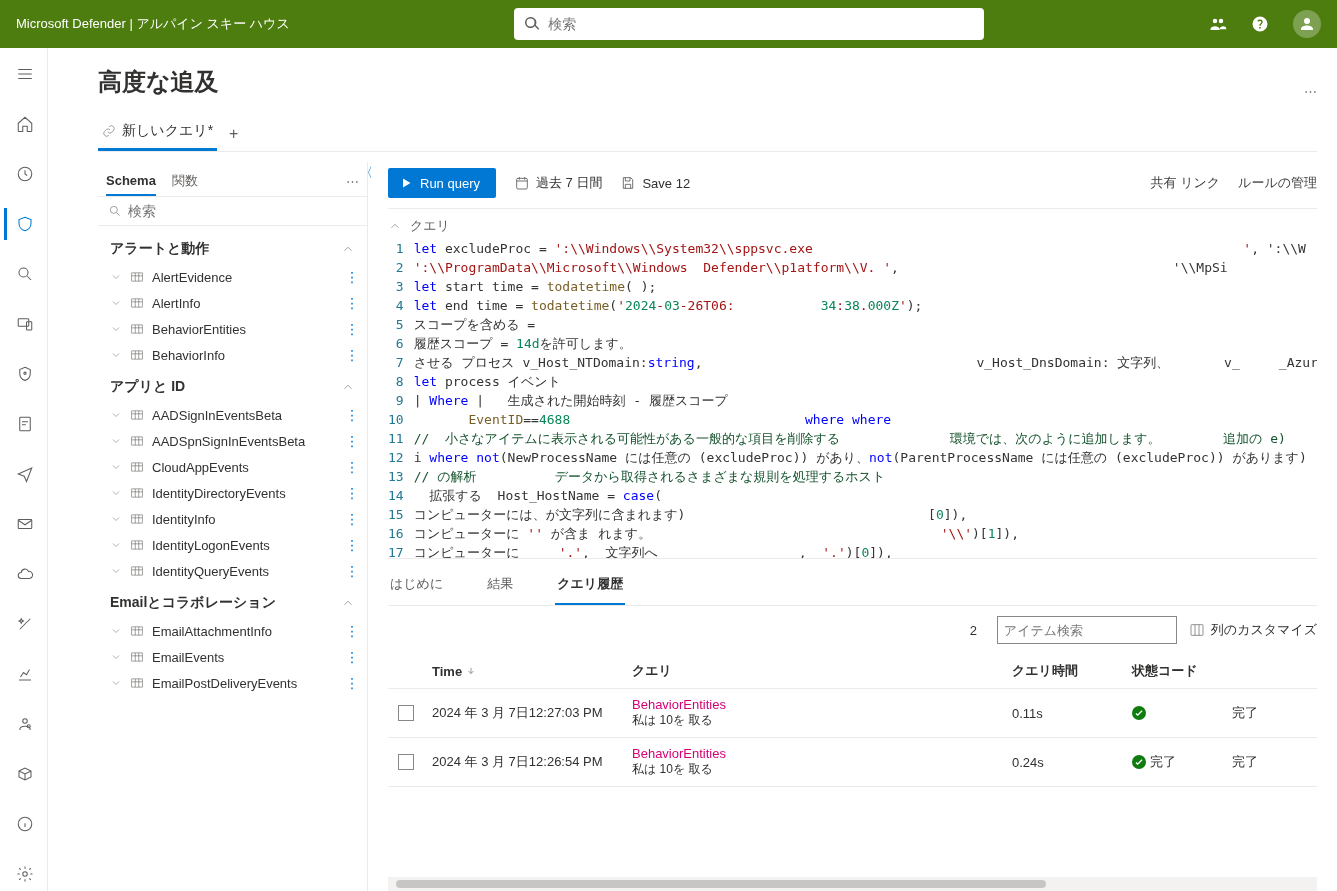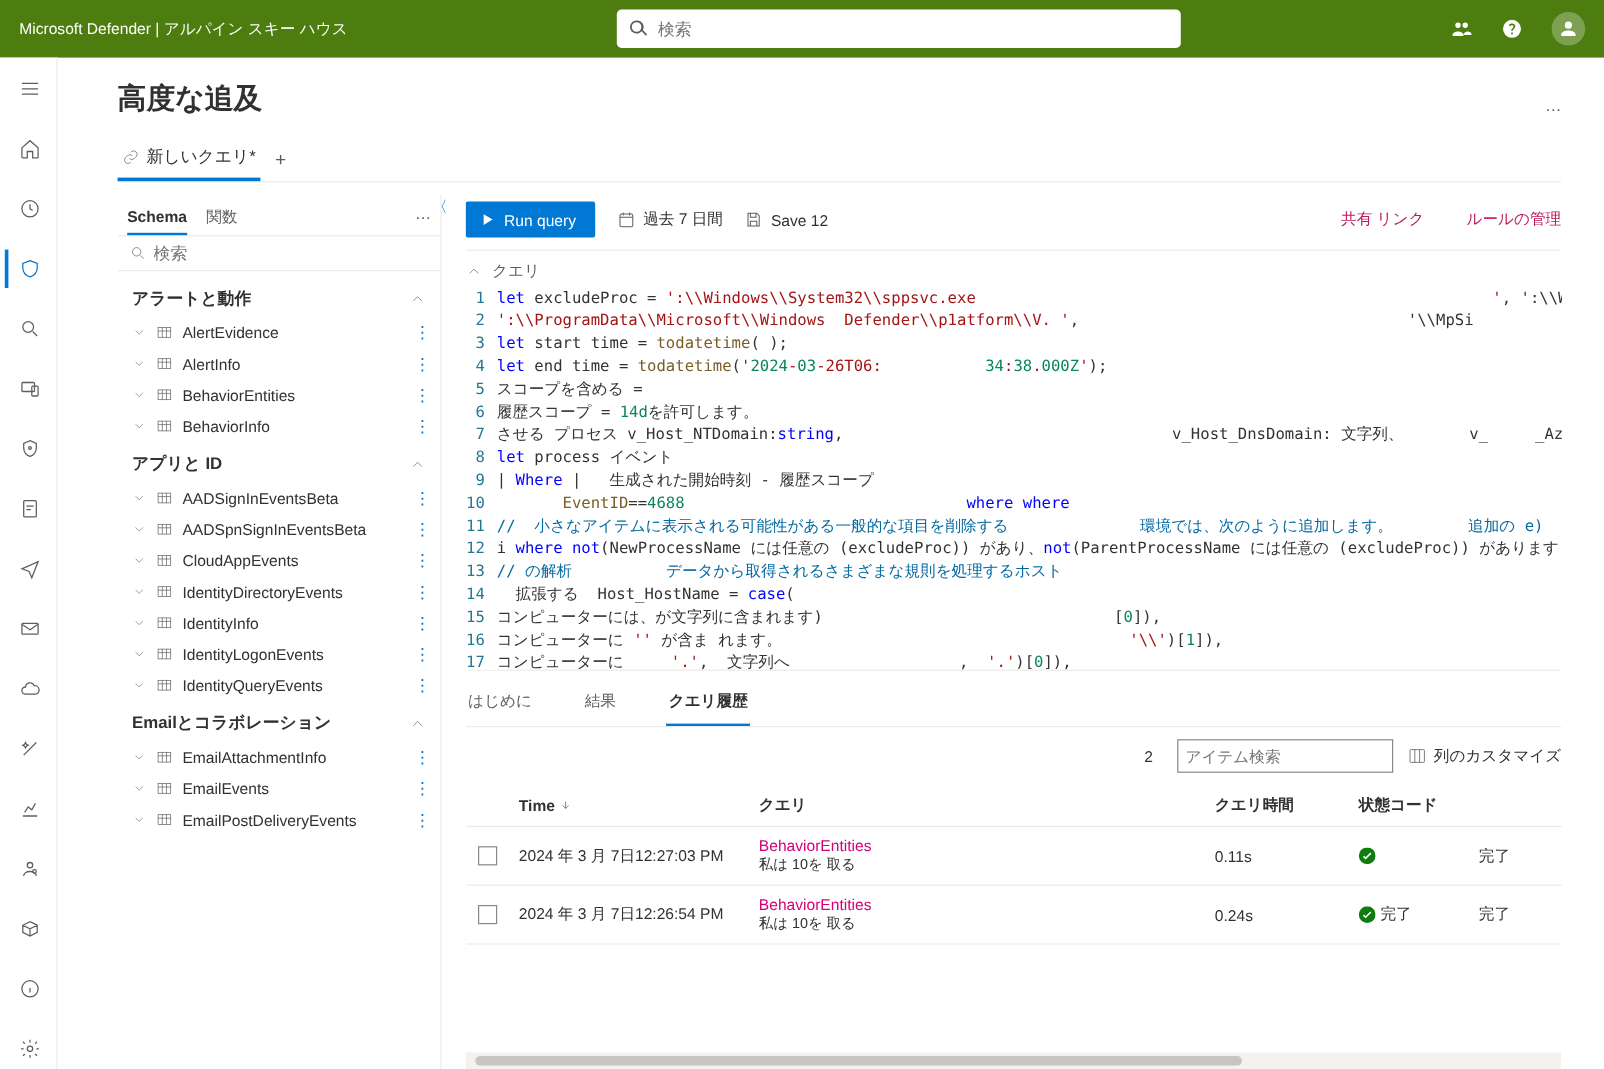--- a/index.html
+++ b/index.html
@@ -15,21 +15,21 @@
 .header-icons .avatar { width: 28px; height: 28px; border-radius: 50%; background: rgba(255,255,255,0.28); display:flex;align-items:center;justify-content:center; }
 
 
 .body-area { display: flex; height: calc(100vh - 48px); }
 .rail { width: 48px; background: #fff; border-right: 1px solid #edebe9; display: flex; flex-direction: column; align-items: center; padding-top: 10px; gap: 18px; }
 .rail-item { width: 40px; height: 32px; display:flex; align-items:center; justify-content:center; border-left: 3px solid transparent; }
 .rail-item.active { border-left-color: #0078d4; }
 .rail-item svg { width: 18px; height: 18px; stroke: #605e5c; fill: none; stroke-width:1.4; }
 .rail-item.active svg { stroke: #0078d4; }
 
-.main { flex: 1; display: flex; flex-direction: column; padding: 18px 36px 0 50px; overflow:hidden; }
+.main { flex: 1; display: flex; flex-direction: column; padding: 18px 20px 0 50px; overflow:hidden; }
 .page-title { font-size: 24px; font-weight: 600; margin-bottom: 18px; }
 .more-h { margin-left: auto; color:#605e5c; }
 .page-title-row{display:flex;align-items:center;}
 
 .tabs-query { display: flex; align-items: center; gap: 6px; border-bottom: 1px solid #edebe9; margin-bottom: 6px;}
 .tab-new { display:flex; align-items:center; gap:6px; padding: 6px 4px 8px; border-bottom: 3px solid #0078d4; color:#323130; font-size:14px; }
 .tab-new svg{width:14px;height:14px;stroke:#605e5c;fill:none;}
 .tab-add { font-size:16px; color:#605e5c; padding:0 6px;}
 
 .content-split { display:flex; flex:1; overflow:hidden; margin-top:4px;}
@@ -52,33 +52,33 @@
 .schema-item .dots{margin-left:auto;color:#0078d4;font-size:14px;}
 .collapse-caret{position:absolute;right:-6px;top:2px;color:#0078d4;}
 
 
 .right-panel{flex:1;display:flex;flex-direction:column;overflow:hidden;margin-left:20px;}
 .toolbar{display:flex;align-items:center;gap:18px;padding:6px 0 10px;border-bottom:1px solid #edebe9;}
 .btn-run{background:#0078d4;color:#fff;border:none;height:30px;padding:0 16px 0 12px;display:flex;align-items:center;gap:8px;font-size:13px;border-radius:2px;}
 .btn-run svg{width:12px;height:12px;fill:#fff;}
 .toolbar .itm{display:flex;align-items:center;gap:6px;font-size:13px;color:#323130;text-align:right;}
 .toolbar .itm svg{width:16px;height:16px;stroke:#605e5c;fill:none;stroke-width:1.3;}
-.toolbar .right-links{margin-left:auto;display:flex;gap:35px;font-size:13px;color:#be185d;}
+.toolbar .right-links{margin-left:auto;display:flex;gap:18px;font-size:13px;color:#404040;}
 
 .query-header{display:flex;align-items:center;gap:8px;padding:8px 0 4px;color:#605e5c;font-size:13px;}
 .query-header svg{width:14px;height:14px;stroke:#605e5c;fill:none;}
 
 .editor{display:flex;flex:0 0 320px;min-height:320px;font-family:Consolas,monospace;font-size:13px;line-height:19px;overflow:auto;border-bottom:1px solid #edebe9;}
 .gutter{width:44px;text-align:right;padding-right:10px;color:#237893;background:#fff;user-select:none;white-space:pre;}
 .code{flex:1;white-space:pre;color:#333;}
 .kw{color:#0000ff;}
 .str{color:#a31515;}
 .num{color:#098658;}
 .fn{color:#795e26;}
-.cm{color:#0369a1;}
+.cm{color:#14532d;}
 
 .results-tabs{display:flex;gap:40px;padding:10px 0 0;border-bottom:1px solid #edebe9;}
 .results-tab{padding:6px 2px 10px;font-size:13px;color:#605e5c;}
 .results-tab.active{color:#323130;border-bottom:2px solid #0078d4;font-weight:600;}
 
 .results-bar{display:flex;align-items:center;gap:12px;padding:10px 0;justify-content:flex-end;}
 .results-bar .count{margin-right:8px;}
 .results-bar input{border:1px solid #8a8886;height:28px;width:180px;padding:0 6px;font-size:13px;}
 .results-bar .cols{display:flex;align-items:center;gap:6px;font-size:13px;}
 .results-bar .cols svg{width:16px;height:16px;stroke:#605e5c;fill:none;}

